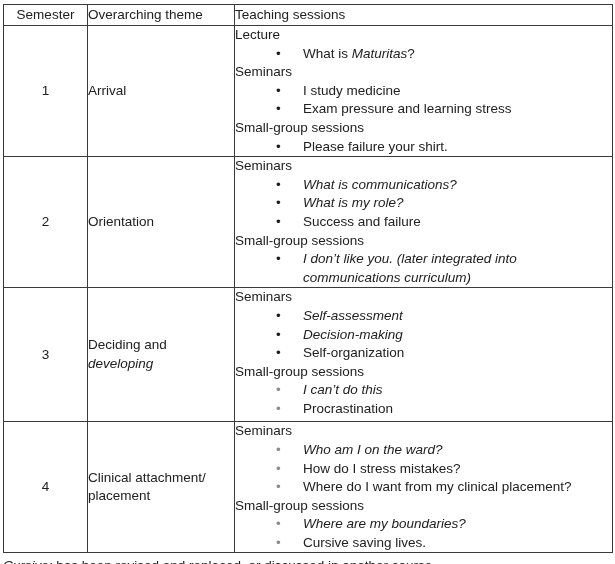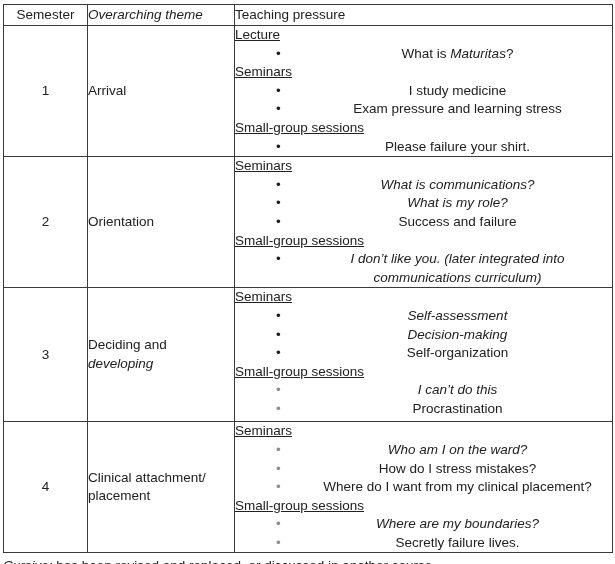--- a/index.html
+++ b/index.html
@@ -23,67 +23,67 @@
     table-layout:fixed;
   }
   table.curriculum th, table.curriculum td{
     border:1px solid var(--border);
     padding:0;
     font-weight:normal;
   }
   thead tr{height:21px;}
   th{text-align:left;vertical-align:middle;}
   th.c-sem{text-align:center;}
-  th.c-theme{padding-left:9px;font-style:italic;}
+  th.c-theme{padding-left:9px;}
   th.c-sess{padding-left:7px;}
   td.semester-cell{
     text-align:center;vertical-align:middle;
     font-weight:bold;
   }
   td.theme-cell{
     vertical-align:middle;
     padding:2px 4px 2px 9px;
   }
   td.sessions-cell{
     vertical-align:top;
     padding:3px 4px 3px 7px;
   }
-  .session-line{white-space:normal;text-decoration:underline;}
+  .session-line{white-space:normal;}
   .session-item{
     display:flex;
     padding-left:41px;
     align-items:flex-start;
   }
   .bullet{
     flex:0 0 27px;
     width:27px;
     color:var(--bullet-black);
   }
   .bullet.gray{color:var(--bullet-gray);}
-  .item-text{flex:1 1 auto;text-align:center;}
+  .item-text{flex:1 1 auto;}
   .it{font-style:italic;}
   .footnote{
     margin:4px 0 0 3px;
     line-height:17px;
   }
 </style>
 </head>
 <body>
 
 <table class="curriculum">
   <colgroup>
     <col style="width:84px">
     <col style="width:147px">
     <col style="width:378px">
   </colgroup>
   <thead>
     <tr>
       <th class="c-sem">Semester</th>
       <th class="c-theme">Overarching theme</th>
-      <th class="c-sess">Teaching pressure</th>
+      <th class="c-sess">Teaching sessions</th>
     </tr>
   </thead>
   <tbody>
       <tr style="height: 127px;">
         <td class="semester-cell">1</td>
         <td class="theme-cell"><span>Arrival</span></td>
         <td class="sessions-cell">
           <div class="session-line"><span>Lecture</span></div>
           <div class="session-item">
             <span class="bullet">•</span>
@@ -174,20 +174,20 @@
             <span class="bullet gray">•</span>
             <span class="item-text"><span>Where do I want from my clinical placement?</span></span>
           </div>
           <div class="session-line"><span>Small-group sessions</span></div>
           <div class="session-item">
             <span class="bullet gray">•</span>
             <span class="item-text"><span class="it">Where are my boundaries?</span></span>
           </div>
           <div class="session-item">
             <span class="bullet gray">•</span>
-            <span class="item-text"><span>Secretly failure lives.</span></span>
+            <span class="item-text"><span>Cursive saving lives.</span></span>
           </div>
         </td>
       </tr>
     </tbody>
 </table>
 
 <div class="footnote"><span class="it">Cursive:</span><span> has been revised and replaced, or discussed in another course</span></div>
 
 </body></html>

